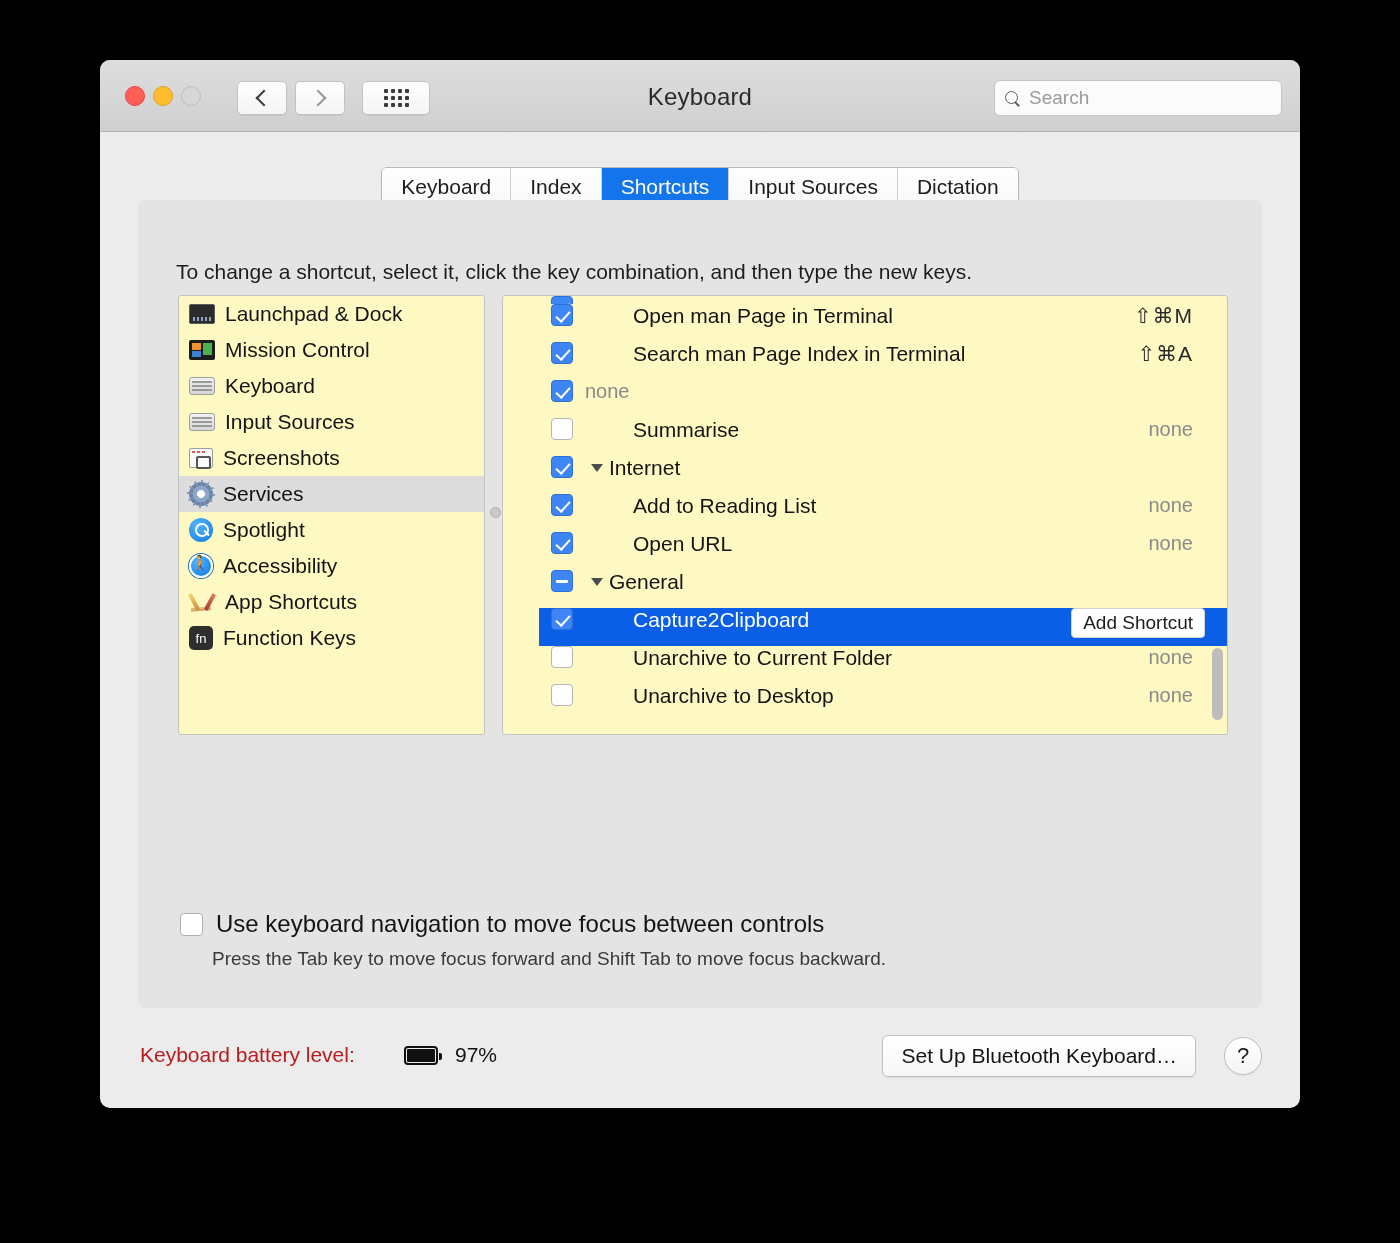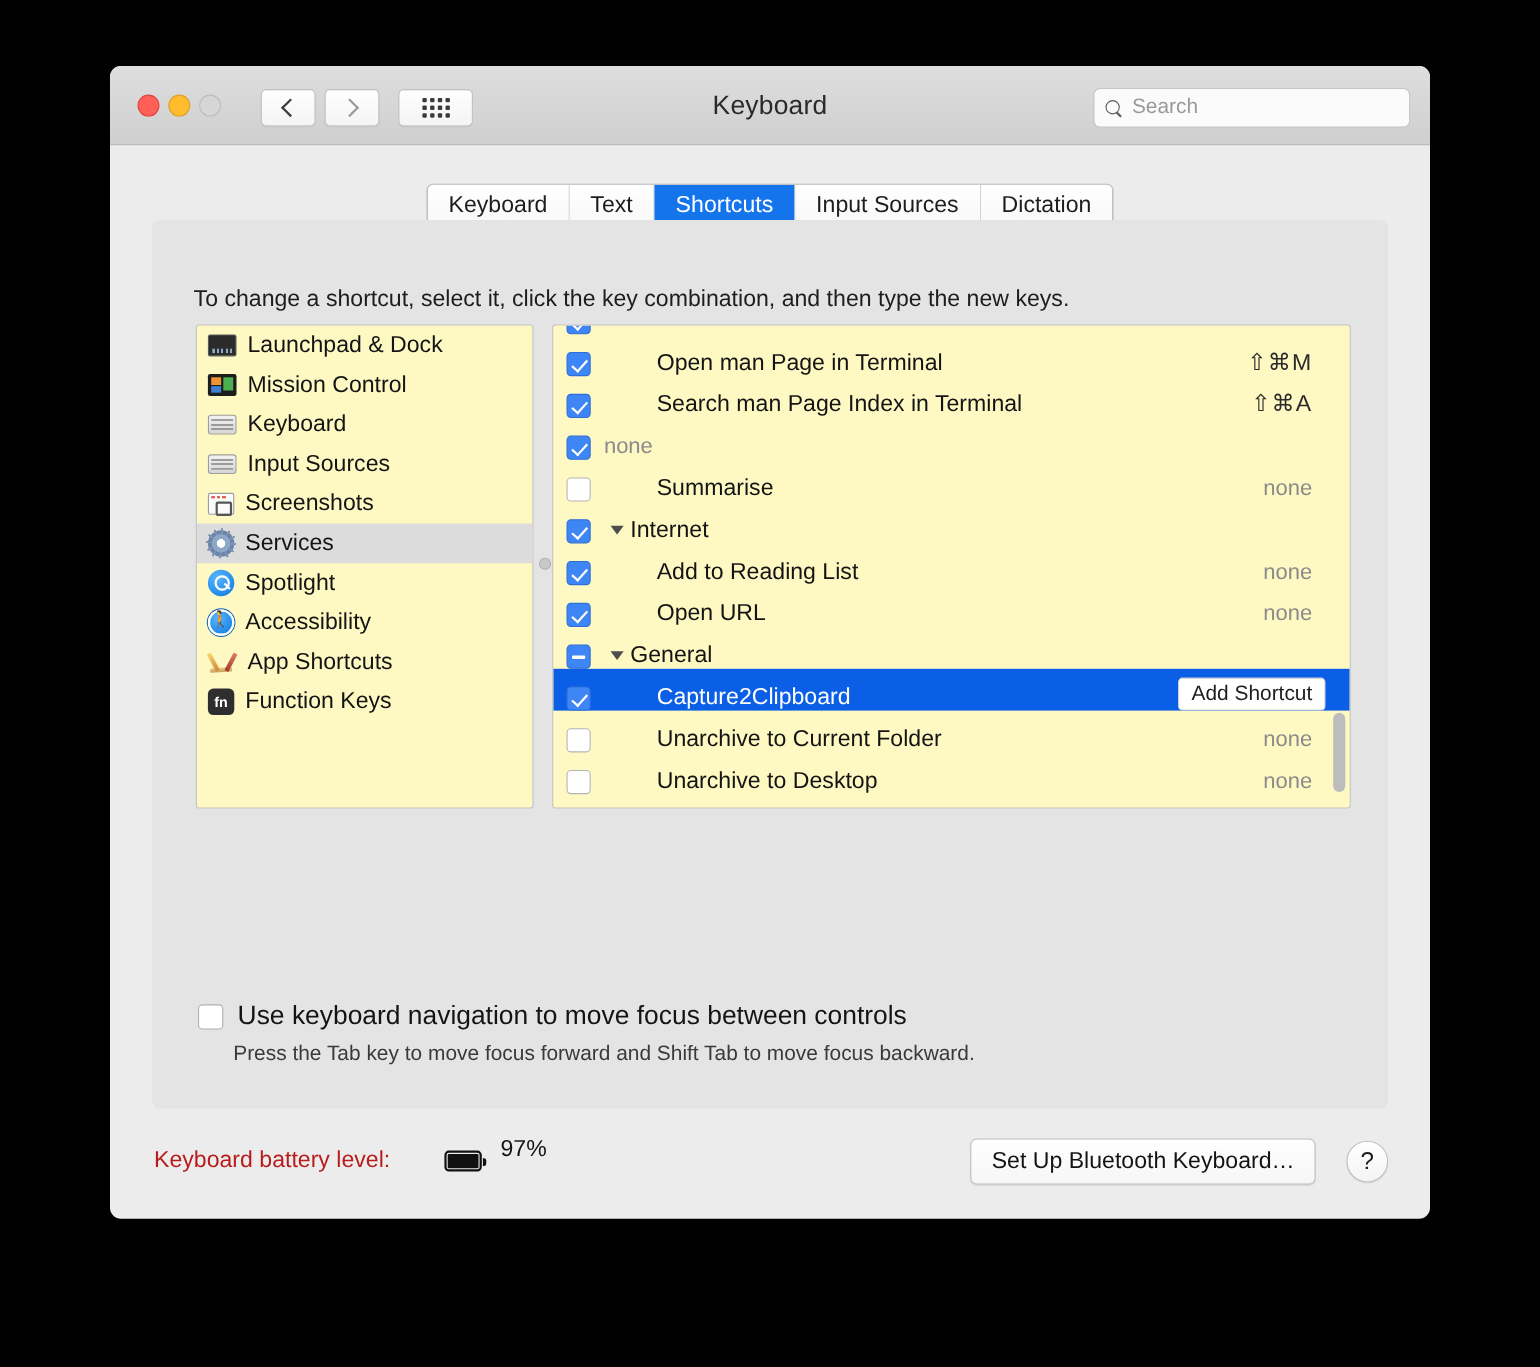--- a/index.html
+++ b/index.html
@@ -152,29 +152,30 @@
      background: repeating-conic-gradient(#7d95b8 0 8deg, transparent 8deg 30deg); mask: radial-gradient(circle, transparent 40%, #000 42%); -webkit-mask: radial-gradient(circle, transparent 40%, #000 42%); }
   .ic-spot { width:24px; height:24px; border-radius:50%; background: radial-gradient(circle at 35% 30%, #57b4ff, #0a79e0); }
   .ic-spot::after { content:""; position:absolute; left:6px; top:5px; width:10px; height:10px; border:2px solid #fff; border-radius:50%; }
   .ic-spot i { position:absolute; left:14px; top:14px; width:7px; height:2px; background:#fff; transform:rotate(45deg); display:block; }
   .ic-acc { width:24px; height:24px; border-radius:50%; background: radial-gradient(circle at 35% 30%, #57b4ff, #0a79e0); border:2px solid #fff; box-shadow: 0 0 0 1px #1266c0; }
   .ic-acc::after { content:"\1F6B6"; position:absolute; left:0; top:-2px; width:100%; text-align:center; color:#fff; font-size:15px; }
   .ic-app { width:26px; height:22px; }
   .ic-app::before { content:""; position:absolute; left:2px; top:16px; width:20px; height:4px; background:linear-gradient(#e8c98a,#c9a05a); transform:rotate(-4deg); border-radius:1px; }
   .ic-app::after { content:""; position:absolute; left:3px; top:2px; width:4px; height:18px; background:linear-gradient(#f5d76e,#d08a3a); transform:rotate(-28deg); border-radius:1px; }
   .ic-app i { position:absolute; right:3px; top:2px; width:4px; height:18px; background:linear-gradient(#e07b6a,#a33b2c); transform:rotate(28deg); border-radius:1px; display:block; }
-  .ic-fn { width:24px; height:24px; background:#2e2e2e; border-radius:5px; color:#fff; font-size:13px; font-weight:bold; display:flex; align-items:center; justify-content:center; }
+  .ic-fn { width:24px; height:24px; background:#2e2e2e; border-radius:5px; color:#fff; font-size:13px; font-weight:normal; display:flex; align-items:center; justify-content:center; }
 
   
   .rlist { position: relative; height: 100%; overflow: hidden; }
   .rrow {
-    display: flex; align-items: flex-end;
+    display: flex; align-items: flex-start;
     height: 38px; padding: 0 0 0 12px;
     font-size: 21px; color: #141414;
     position: relative;
+    margin-left: 36px;
   }
   .rrow.partial { height: 8px; overflow: hidden; }
   .rrow.selected { background: #0a5fe6; color: #fff; }
   .cb {
     width: 22px; height: 22px; flex: none; margin-right: 12px;
     border-radius: 4px; border: 1px solid #b4b4b4; background: #fff;
     position: relative;
   }
   .cb.on { background: #3e86f5; border-color: #2f6fd8; }
   .cb.on::after {
@@ -220,21 +221,21 @@
 
   
   .bottom { position: absolute; left: 0; right: 0; bottom: 0; height: 100px; }
   .batt-label { position: absolute; left: 40px; top: 35px; font-size: 21px; color: #b91c1c; }
   .batt-icon {
     position: absolute; left: 304px; top: 38px;
     width: 34px; height: 19px; border: 2.5px solid #111; border-radius: 4px;
   }
   .batt-icon::before { content:""; position:absolute; left:1px; top:1px; right:1px; bottom:1px; background:#111; border-radius:1px; }
   .batt-icon::after { content:""; position:absolute; right:-6px; top:5px; width:3px; height:7px; background:#111; border-radius:0 2px 2px 0; }
-  .batt-pct { position: absolute; left: 355px; top: 25px; font-size: 21px; color: #141414; }
+  .batt-pct { position: absolute; left: 355px; top: 35px; font-size: 21px; color: #141414; }
   .btbtn {
     position: absolute; right: 104px; top: 27px;
     background: linear-gradient(to bottom,#ffffff,#f6f6f6);
     border: 1px solid #c0c0c0; border-radius: 6px;
     font-size: 21px; color: #141414; padding: 8px 18px;
     box-shadow: 0 1px 1px rgba(0,0,0,0.07);
   }
   .helpbtn {
     position: absolute; right: 38px; top: 29px;
     width: 38px; height: 38px; border-radius: 50%;
@@ -283,21 +284,21 @@
     <div class="wtitle">Keyboard</div>
     <div class="searchbox">
       <span class="mag"></span>
       <input type="text" placeholder="Search" style="">
     </div>
   </div>
 
   <div class="tabbar">
     <div class="tabs">
       <div class="tab">Keyboard</div>
-      <div class="tab">Text</div>
+      <div class="tab">Index</div>
       <div class="tab active">Shortcuts</div>
       <div class="tab">Input Sources</div>
       <div class="tab">Dictation</div>
     </div>
   </div>
 
   <div class="panel">
     <div class="hint">To change a shortcut, select it, click the key combination, and then type the new keys.</div>
 
     <div class="lists">

